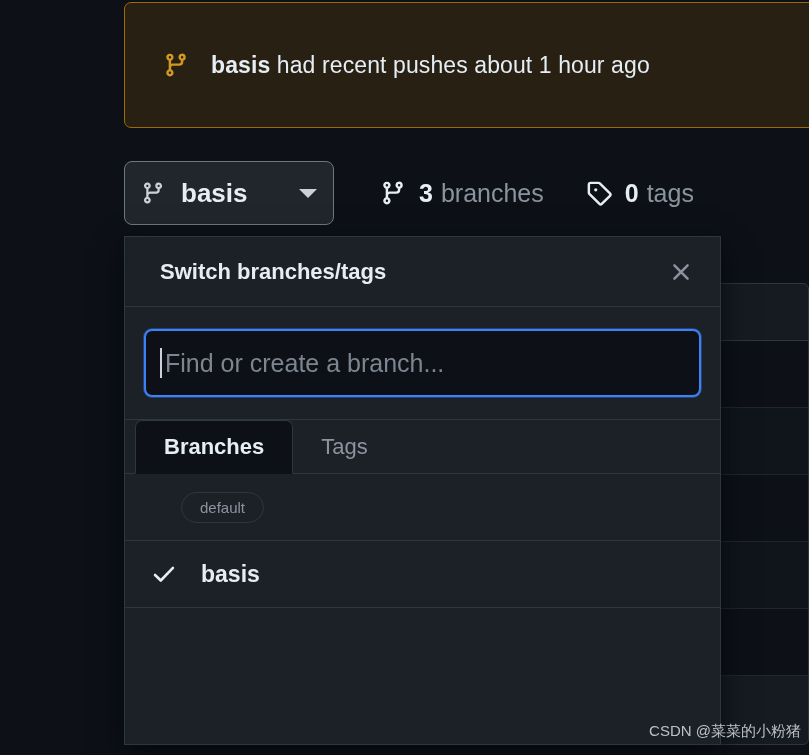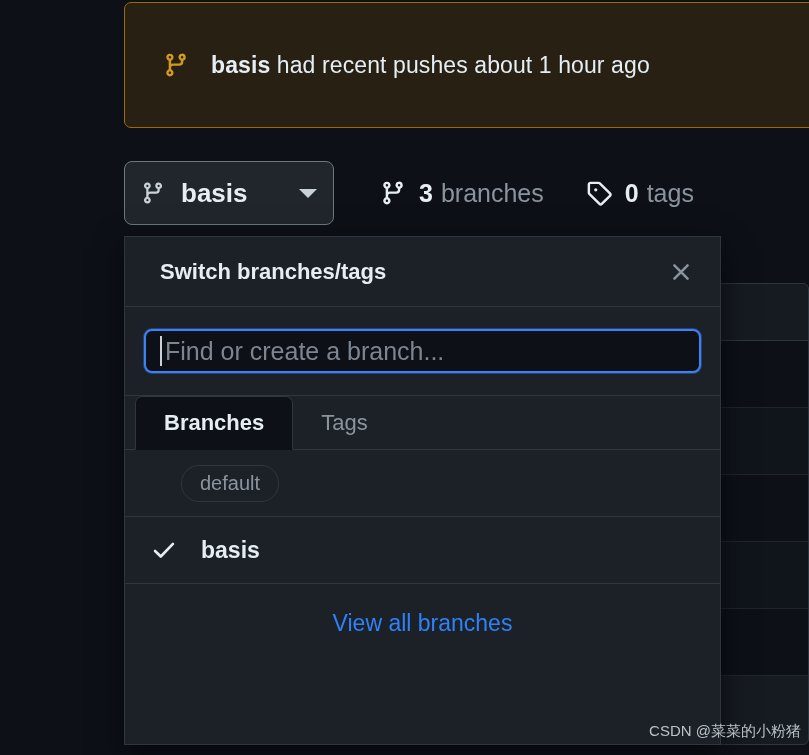--- a/index.html
+++ b/index.html
@@ -188,21 +188,21 @@
     justify-content: center;
     cursor: pointer;
     border-radius: 6px;
   }
 
   .search-wrap {
     padding: 22px 19px 22px 19px;
     border-bottom: 1px solid #30363d;
   }
   .search-box {
-    height: 44px;
+    height: 68px;
     background: #0d1117;
     border: 2px solid #3b82f6;
     border-radius: 8px;
     display: flex;
     align-items: center;
     padding: 0 14px;
     position: relative;
     box-shadow: 0 0 0 1px rgba(59,130,246,.35);
   }
   .caret-bar {
@@ -266,21 +266,21 @@
     justify-content: flex-start;
   }
   .item-label {
     font-size: 23px;
     color: #e6edf3;
     margin-left: 20px;
     flex: 1 1 auto;
   }
   .list-item.selected .item-label { font-weight: 700; }
   .badge {
-    font-size: 20px;
+    font-size: 15px;
     color: #8b949e;
     border: 1px solid #30363d;
     border-radius: 18px;
     padding: 6px 18px;
     flex: 0 0 auto;
   }
 
   .footer {
     height: 78px;
     display: flex;
@@ -408,19 +408,16 @@
         <svg width="26" height="26" viewBox="0 0 16 16">
           <path d="M2.5 8.6 L6 12 L13.5 4.2" stroke="#e6edf3" stroke-width="1.6" fill="none" stroke-linecap="round" stroke-linejoin="round"></path>
         </svg>
       </span>
       <span class="item-label">basis</span>
     </div>
 
 
   </div>
 
-  <div class="footer">
-    <span class="footer-link">View all branches</span>
-  </div>
 
 </div>
 
 <div class="watermark">CSDN @菜菜的小粉猪</div>
 
 </body></html>

